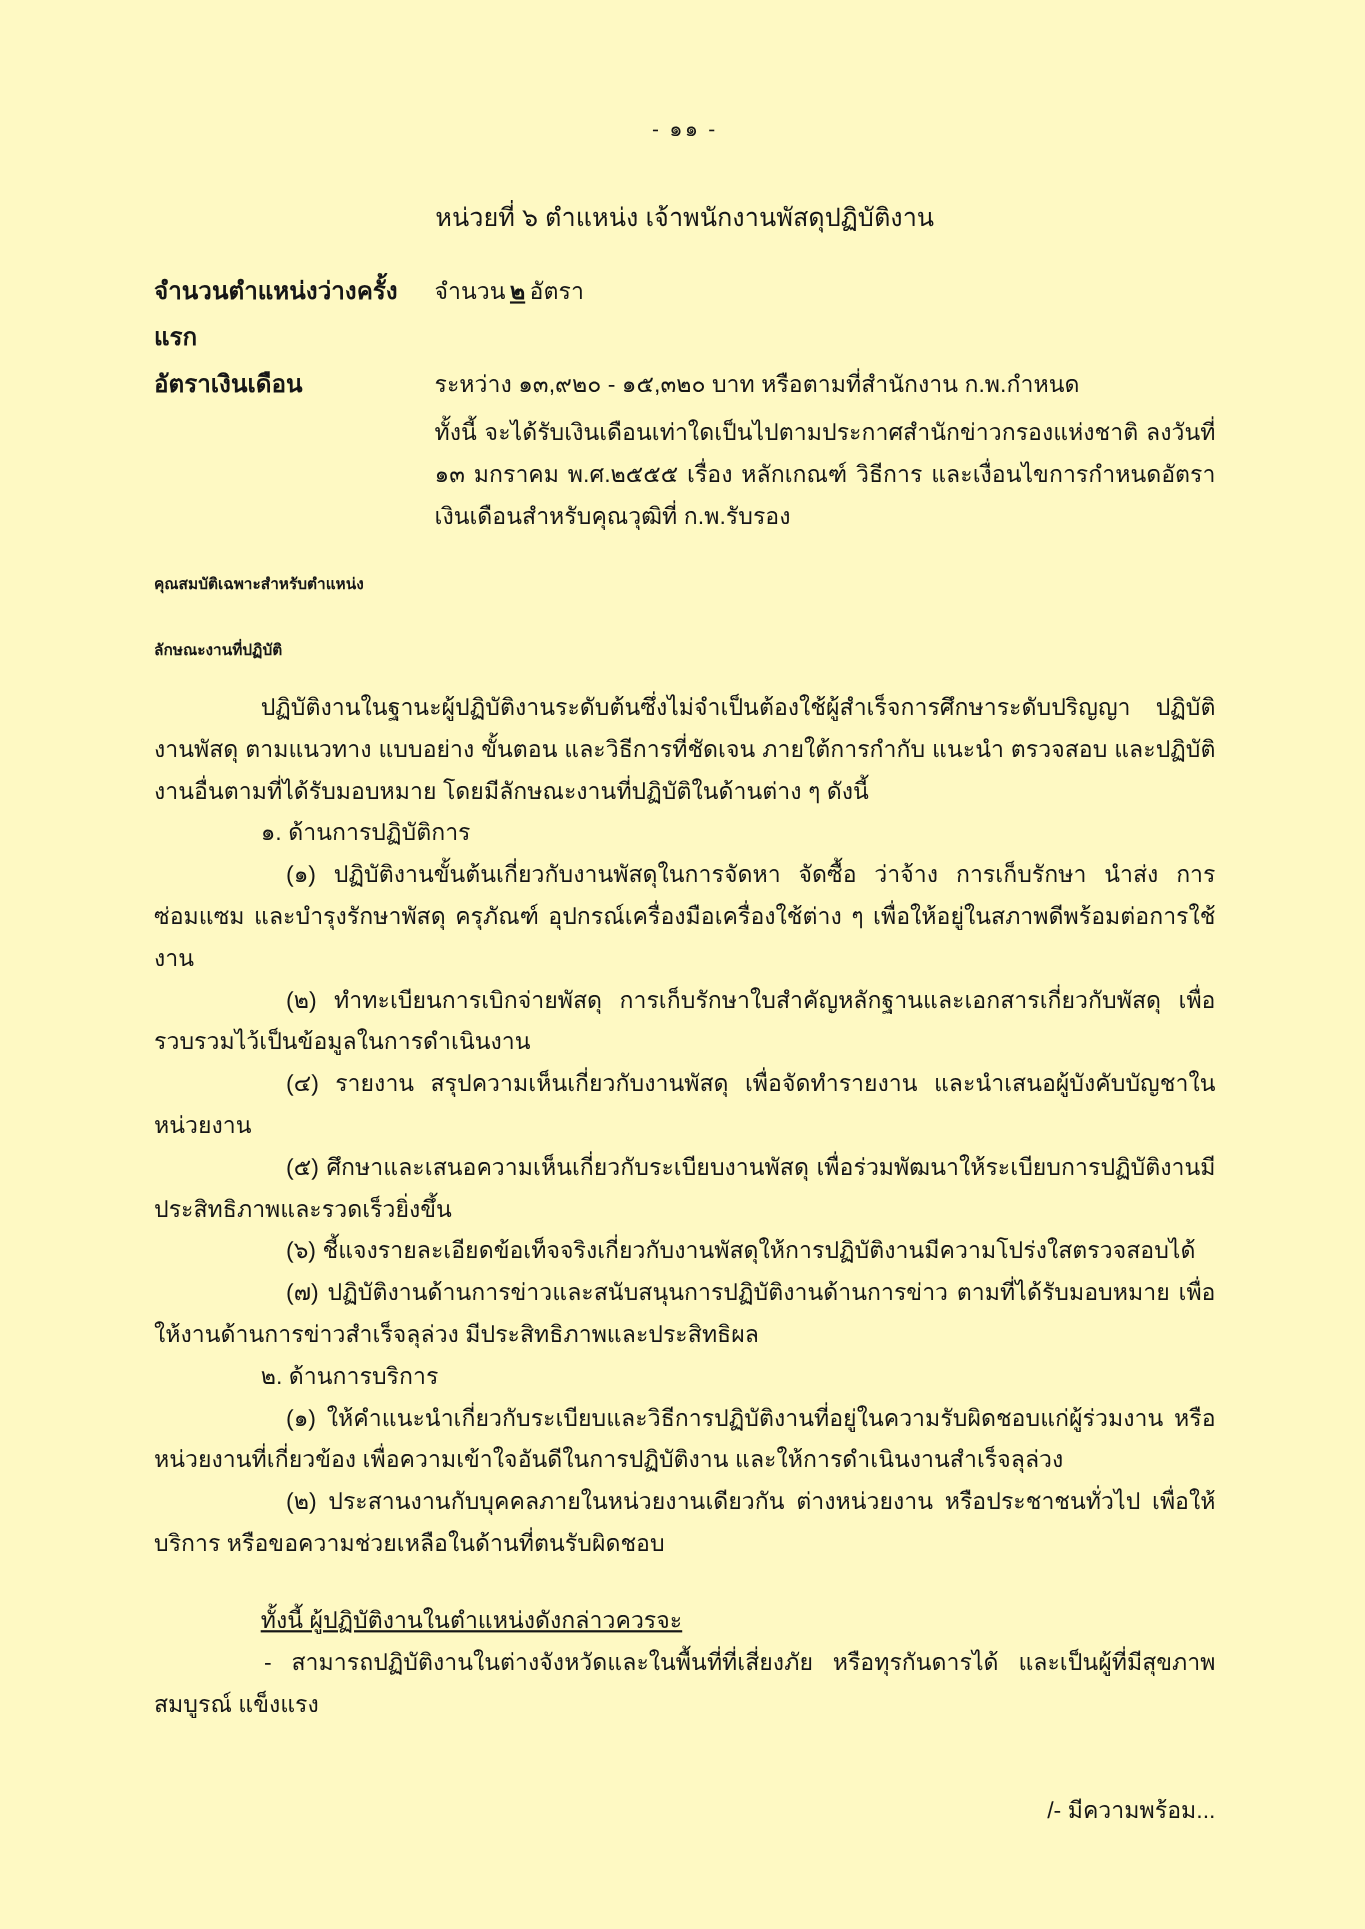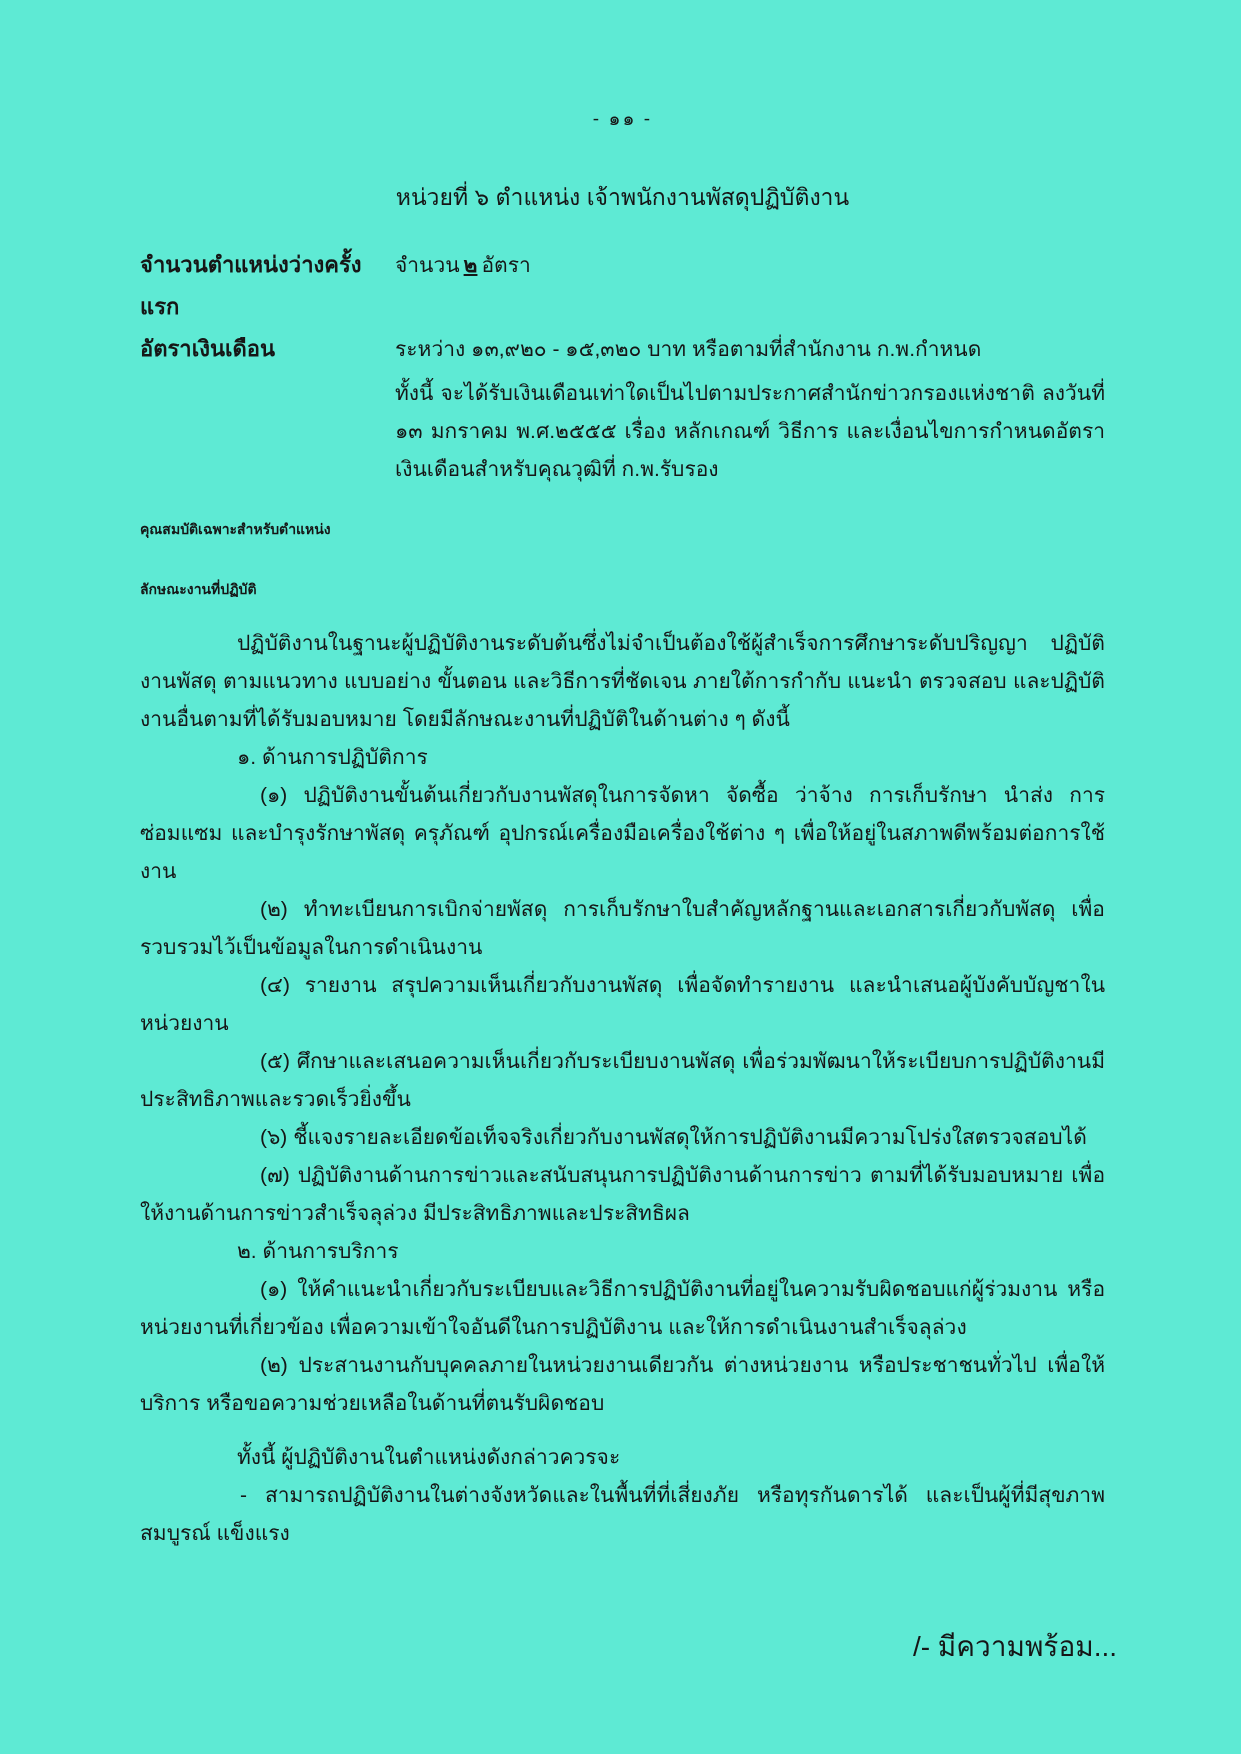--- a/index.html
+++ b/index.html
@@ -5,21 +5,21 @@
   html, body {
     margin: 0;
     padding: 0;
     background: #e8e8e8;
   }
   .page {
     position: relative;
     width: 1241px;
     height: 1754px;
     margin: 0 auto;
-    background: #5eead4;
+    background: #fef9c3;
     font-family: "Liberation Sans", "DejaVu Sans", sans-serif;
     color: #161616;
     box-sizing: border-box;
     padding: 100px 136px 0 140px;
     font-size: 21px;
     line-height: 38px;
   }
   .page-number {
     text-align: center;
     font-size: 19px;
@@ -80,33 +80,34 @@
   }
   .duty-section-title {
     padding-left: 97px;
   }
   .duty-item {
     margin: 0;
     text-indent: 120px;
     text-align: justify;
   }
   .note-heading {
-    margin-top: 16px;
+    margin-top: 32px;
     margin-left: 97px;
+    text-decoration: underline;
   }
   .note-item {
     text-indent: 100px;
     text-align: justify;
     margin: 0;
   }
   .doc-footer {
     position: absolute;
-    right: 124px;
+    right: 136px;
     top: 1628px;
-    font-size: 28px;
+    font-size: 21px;
     margin-left: 20px;
   }
   p { margin: 0; }
 </style>
 </head>
 <body>
 
 <div class="page">
 
   <div class="page-number">- ๑๑ -</div>

